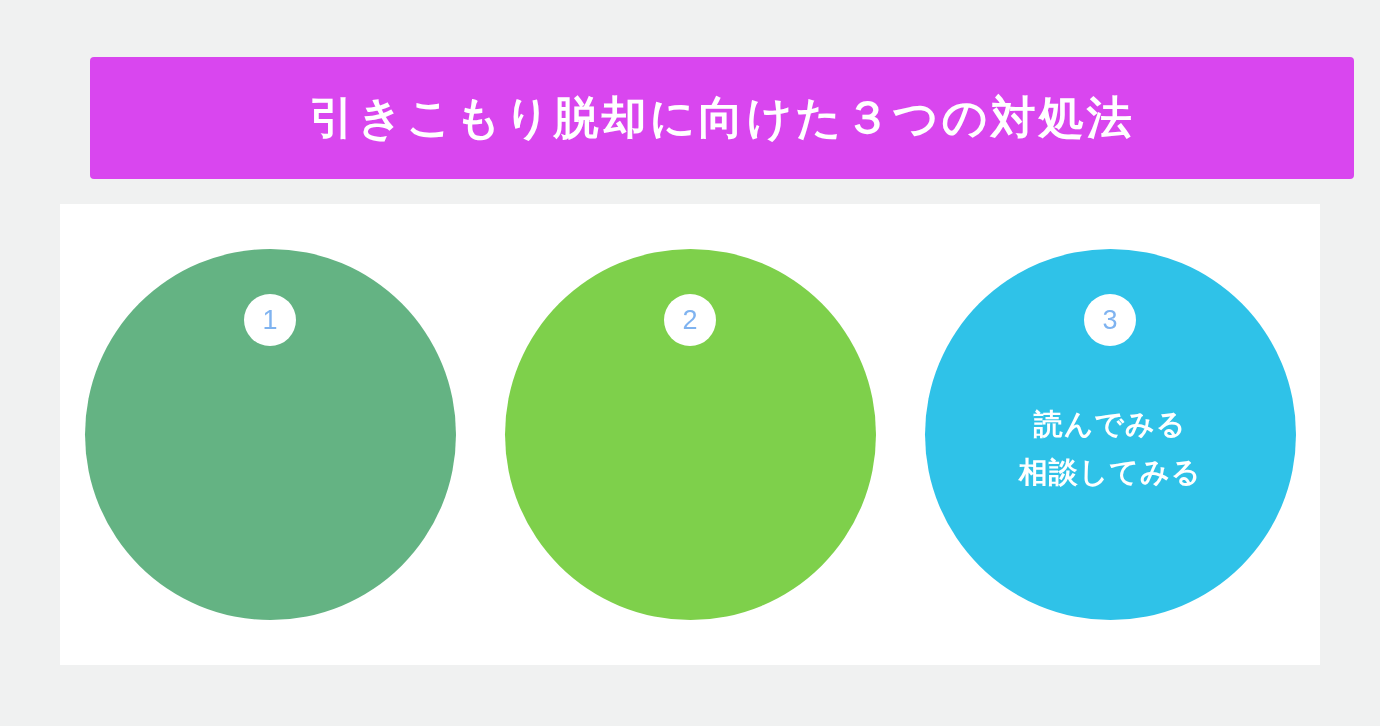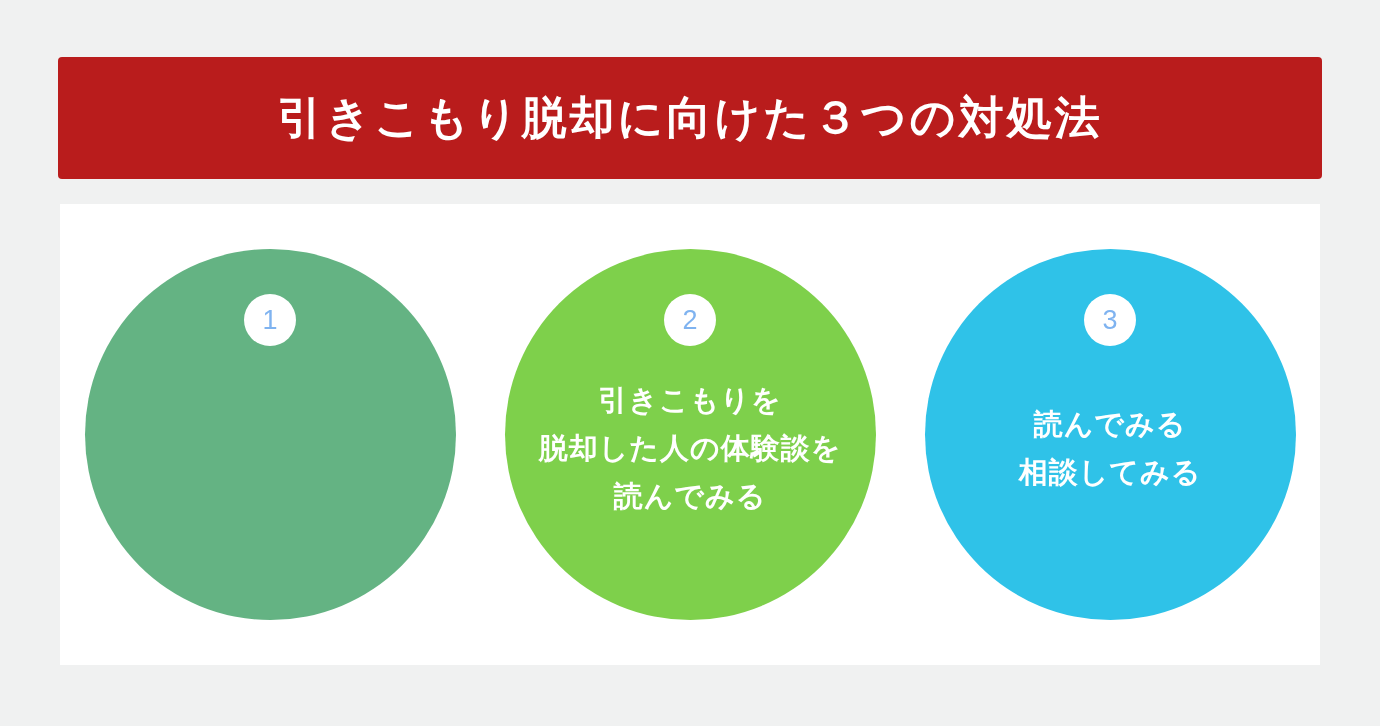--- a/index.html
+++ b/index.html
@@ -107,40 +107,37 @@
     white-space: pre-line;
     margin-top: 26px;
     padding: 0 12px;
   }
 </style>
 </head>
 <body style="background: rgb(240, 241, 241);">
 
 <div class="page">
 
-  <div class="header-bar" style="background: #b91c1c;">
+  <div class="header-bar" style="background: #d946ef; margin-left: 32px;">
     <div class="header-title" style="color: rgb(255, 255, 255);">引きこもり脱却に向けた３つの対処法</div>
   </div>
 
   <div class="content-card" style="background: rgb(255, 255, 255);">
     <div class="circles-row">
 
       <div class="step-circle" style="background: rgb(100, 179, 131);">
         <div class="step-badge" style="background: rgb(255, 255, 255);">
           <span class="step-badge-number" style="color: rgb(127, 179, 240);">1</span>
         </div>
       </div>
 
       <div class="step-circle" style="background: rgb(126, 208, 75);">
         <div class="step-badge" style="background: rgb(255, 255, 255);">
           <span class="step-badge-number" style="color: rgb(127, 179, 240);">2</span>
         </div>
-        <div class="step-label">引きこもりを
-脱却した人の体験談を
-読んでみる</div>
       </div>
 
       <div class="step-circle" style="background: rgb(47, 194, 232);">
         <div class="step-badge" style="background: rgb(255, 255, 255);">
           <span class="step-badge-number" style="color: rgb(127, 179, 240);">3</span>
         </div>
         <div class="step-label">読んでみる
 相談してみる</div>
       </div>
 

